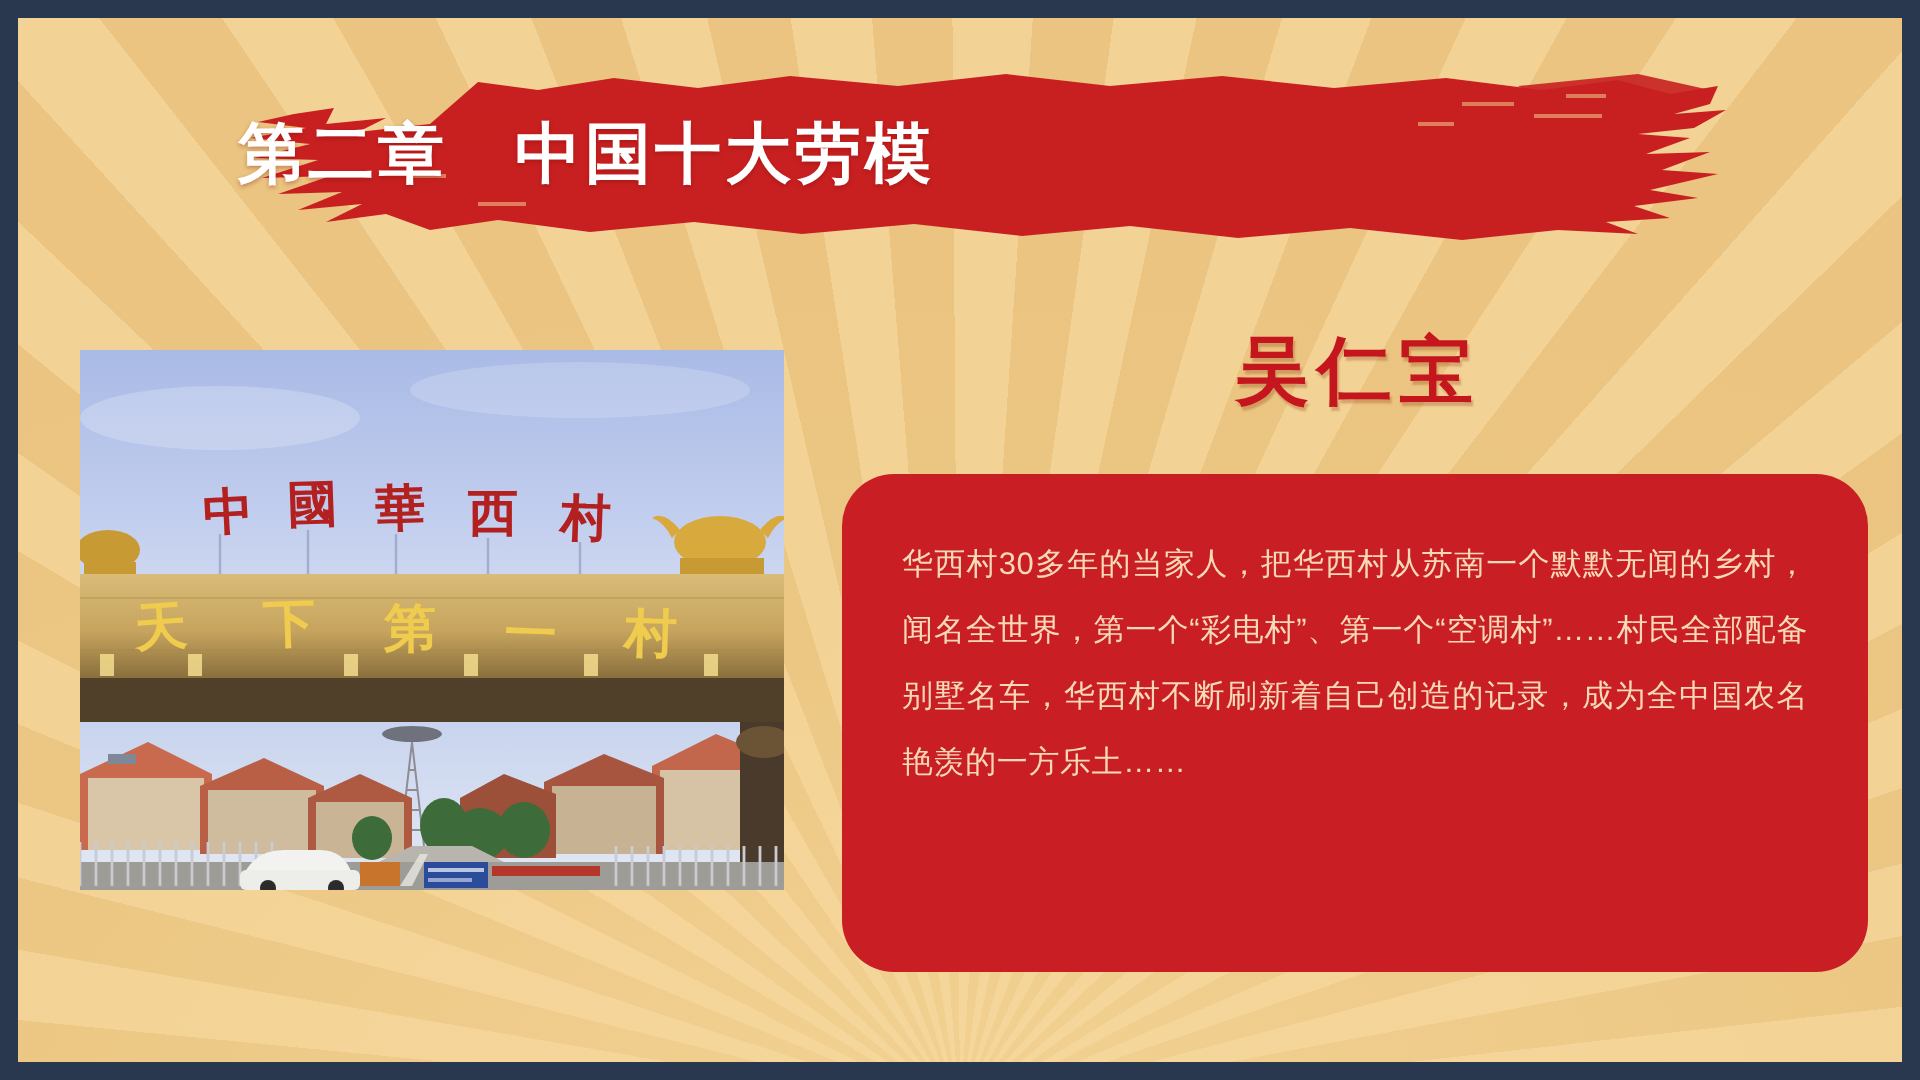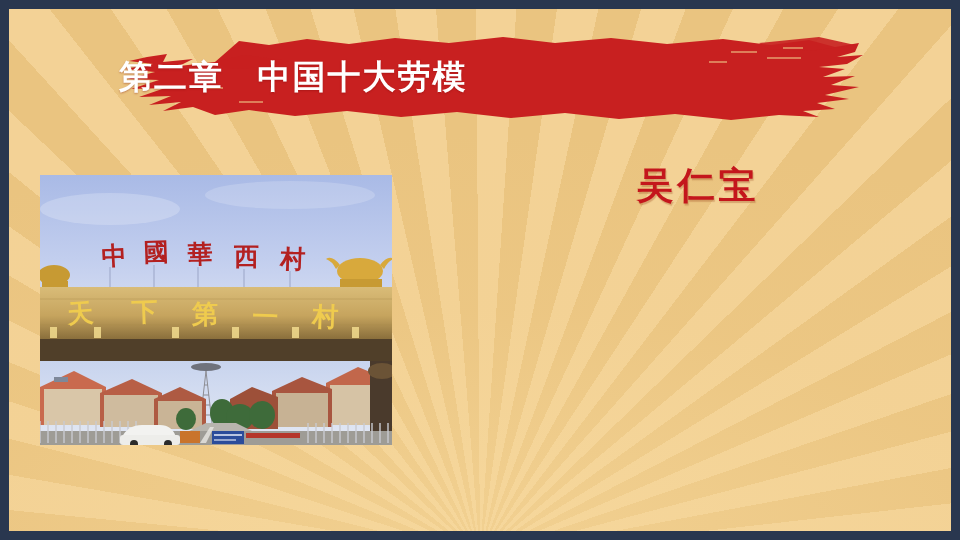--- a/index.html
+++ b/index.html
@@ -74,21 +74,21 @@
     font-size: 33px;
     font-weight: bold;
     letter-spacing: 2px;
     white-space: pre;
     text-shadow: 0 1px 2px rgba(120,10,10,0.35);
   }
 
   
   .person-name {
     position: absolute;
-    left: 439px;
+    left: 420px;
     top: 152px;
     width: 500px;
     text-align: center;
     font-size: 37px;
     font-weight: bold;
     color: #C4161C;
     letter-spacing: 4px;
     text-shadow: 1px 2px 1px rgba(150,60,20,0.30);
   }
 
@@ -301,14 +301,17 @@
       <g>
         <rect x="172" y="256" width="32" height="13" fill="#2B4C9B"></rect>
         <rect x="174" y="259" width="28" height="2" fill="#DDE3F2" opacity="0.8"></rect>
         <rect x="174" y="264" width="22" height="2" fill="#DDE3F2" opacity="0.6"></rect>
       </g>
 
       <rect x="206" y="258" width="54" height="5" fill="#B5362A"></rect>
     </svg>
   </div>
 
+  <div class="desc-panel">
+    <p class="desc-text">华西村30多年的当家人，把华西村从苏南一个默默无闻的乡村，闻名全世界，第一个“彩电村”、第一个“空调村”……村民全部配备别墅名车，华西村不断刷新着自己创造的记录，成为全中国农名艳羡的一方乐土……</p>
+  </div>
 
 </div>
 
 </body></html>

